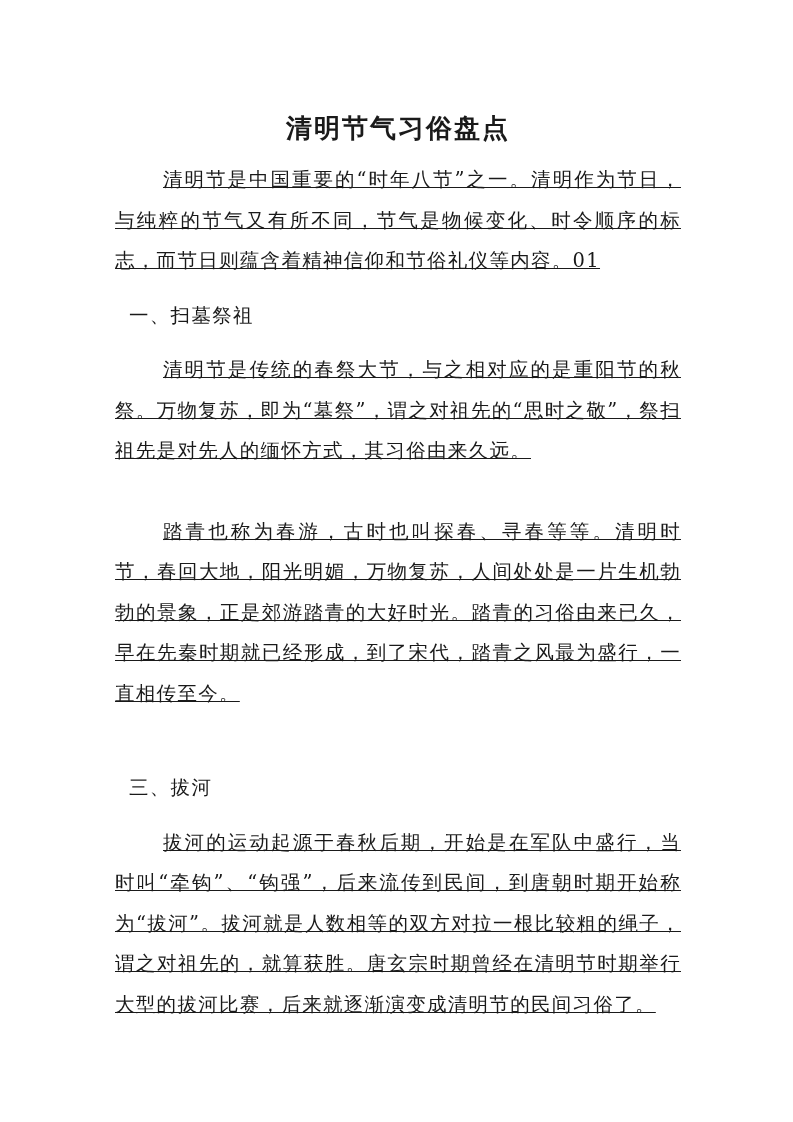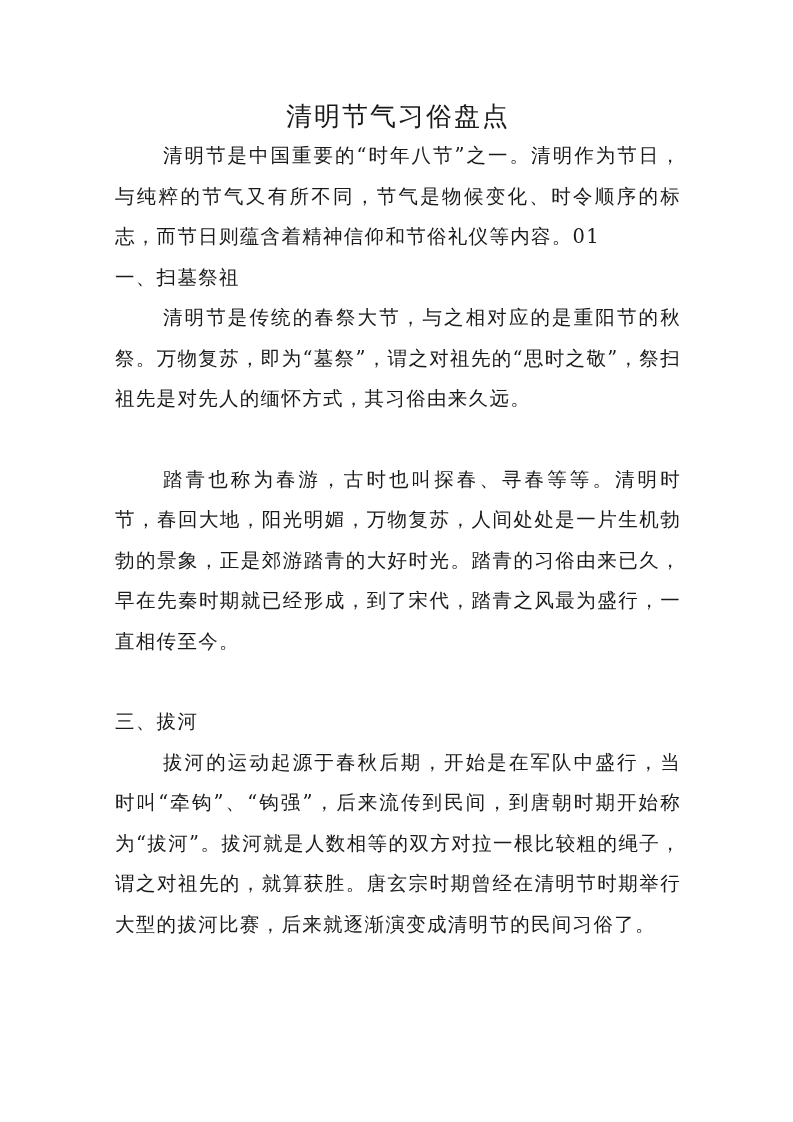--- a/index.html
+++ b/index.html
@@ -1,22 +1,22 @@
 <!DOCTYPE html>
 <html><head>
 <meta charset="utf-8">
 <style>
   html, body { margin: 0; padding: 0; background: #ffffff; }
   body { width: 793px; height: 1122px; position: relative; overflow: hidden;
          font-family: "DejaVu Serif", "Liberation Serif", serif; color: #1a1a1a; }
   .page { position: absolute; left: 115px; top: 96px; width: 566px; }
-  .title { text-align: center; font-size: 26px; line-height: 40px; height: 40px; margin: 0; font-weight: normal; letter-spacing: 2px; }
-  .para { font-size: 19.5px; line-height: 40.5px; margin: 0; text-align: justify; text-align-last: left; letter-spacing: 1.3px; }
+  .title { text-align: center; font-size: 26px; line-height: 40px; height: 40px; margin: 12px; font-weight: bold; letter-spacing: 2px; }
+  .para { font-size: 19.5px; line-height: 40.5px; margin: 0; text-align: justify; text-align-last: left; letter-spacing: 1.3px; text-decoration: underline; }
   .indent { text-indent: 48px; }
-  .heading { font-size: 19.5px; line-height: 40.5px; margin: 0; letter-spacing: 1.3px; font-weight: normal; }
+  .heading { font-size: 19.5px; line-height: 40.5px; margin: 14px; letter-spacing: 1.3px; font-weight: normal; }
   .gap { height: 40px; }
 </style>
 </head>
 <body>
 
 <div class="page">
   <h1 class="title">清明节气习俗盘点</h1>
   <p class="para indent">清明节是中国重要的“时年八节”之一。清明作为节日，与纯粹的节气又有所不同，节气是物候变化、时令顺序的标志，而节日则蕴含着精神信仰和节俗礼仪等内容。01</p>
 
   <h2 class="heading">一、扫墓祭祖</h2>

